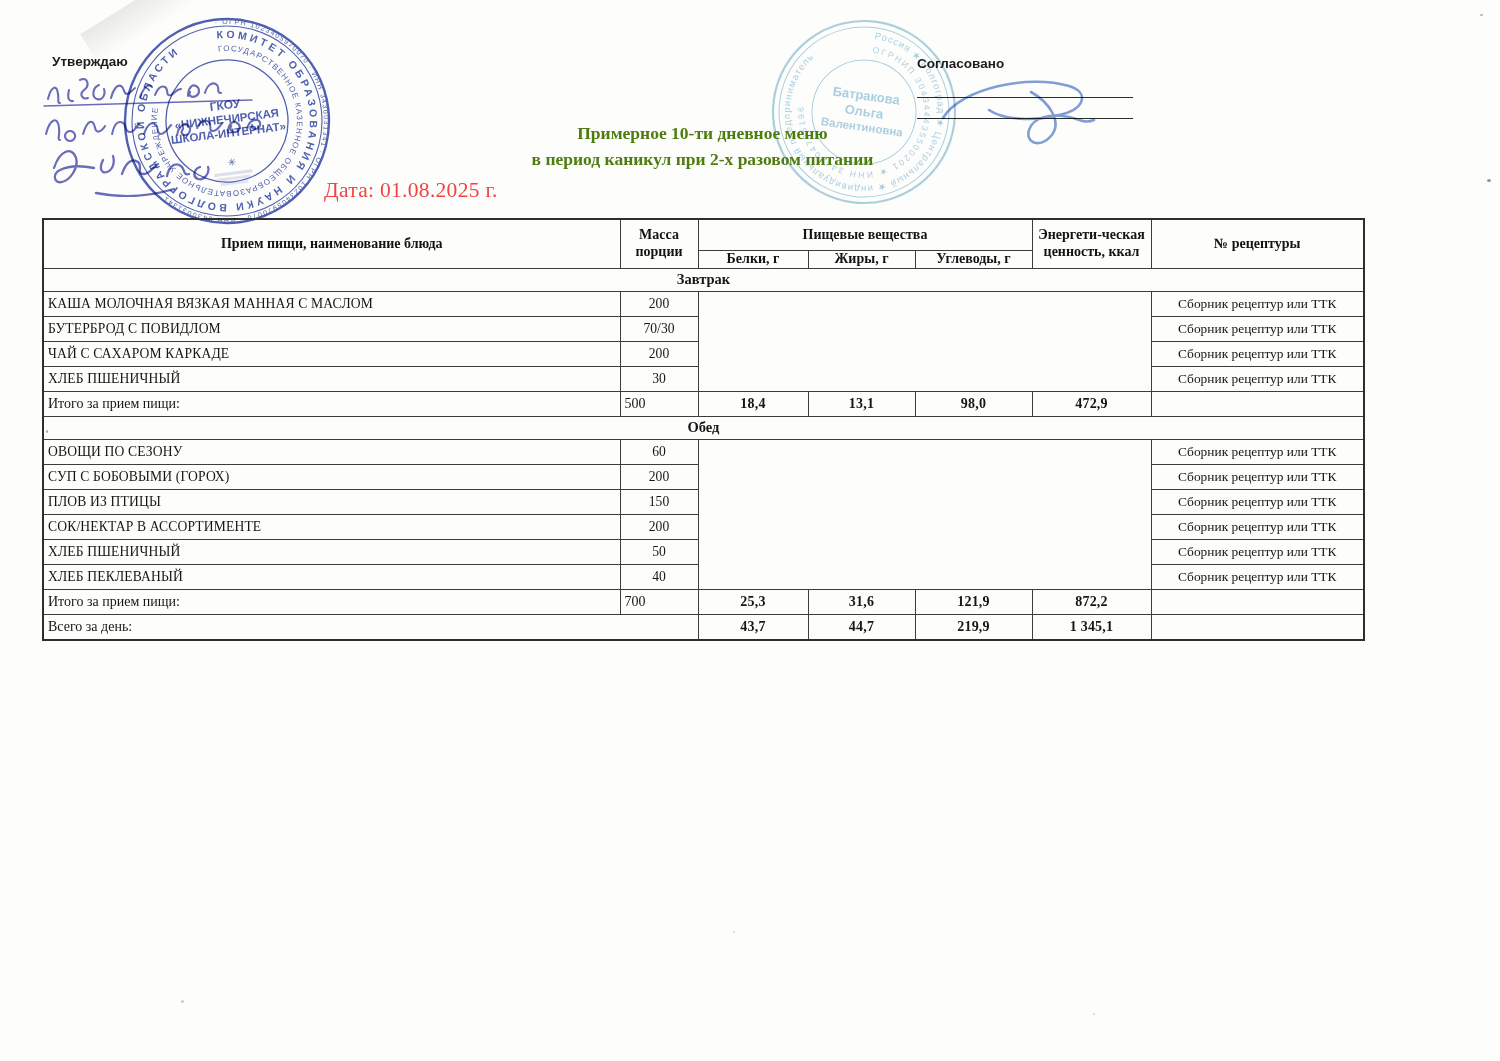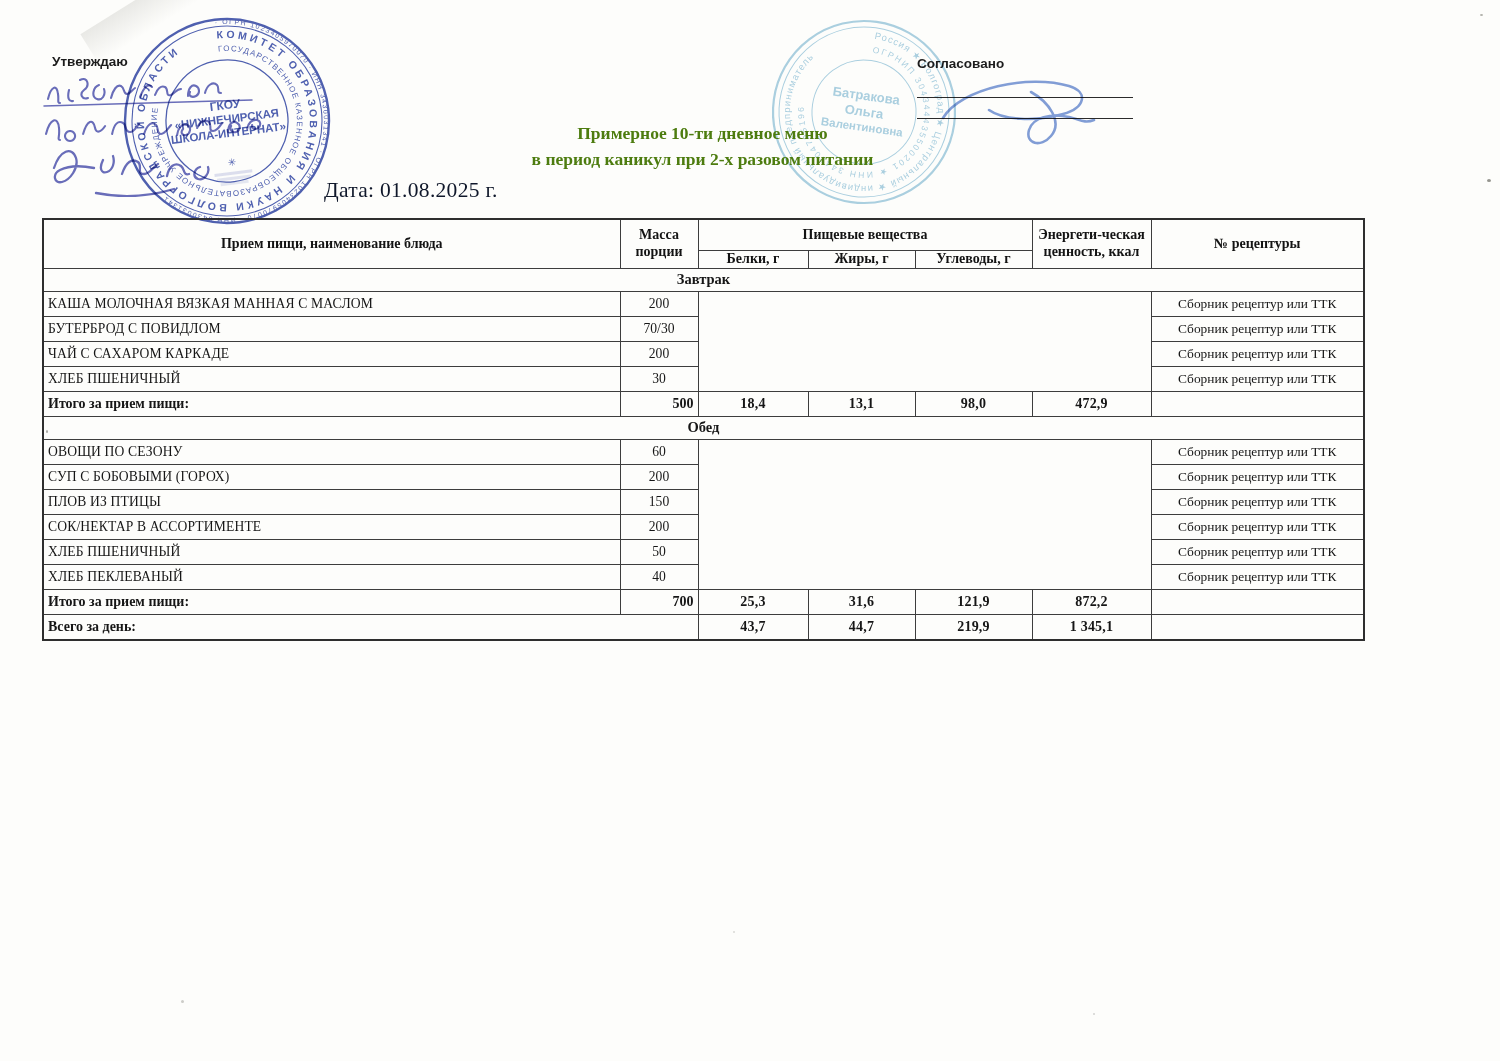--- a/index.html
+++ b/index.html
@@ -10,21 +10,21 @@
   .approve-label{position:absolute;left:52px;top:54px;font-family:"Liberation Sans",sans-serif;
                  font-weight:bold;font-size:13.5px;color:#1c1c1c;}
   .agree-label{position:absolute;left:917px;top:56px;font-family:"Liberation Sans",sans-serif;
                font-weight:bold;font-size:13.5px;color:#1c1c1c;}
   .sign-line{position:absolute;left:917px;width:216px;height:0;border-top:1.6px solid #2b2b2b;}
   .sign-line.l1{top:97px;} .sign-line.l2{top:118px;}
 
   .title-block{position:absolute;left:42px;top:120px;width:1321px;text-align:center;}
   .title-line{white-space:pre;font-weight:bold;font-size:17.5px;line-height:26px;color:#4d7c0f;}
   .variant-line{white-space:pre;font-weight:bold;font-size:15px;line-height:22px;color:#111;}
-  .date-line{position:absolute;left:324px;top:178px;font-size:21.5px;color:#0f172a;letter-spacing:.3px;}
+  .date-line{position:absolute;left:324px;top:178px;font-size:21.5px;color:#ef4444;letter-spacing:.3px;}
 
   .stamp{position:absolute;pointer-events:none;mix-blend-mode:multiply;}
   #school-stamp{left:120px;top:14px;transform:rotate(-7deg);opacity:.92;}
   #caterer-stamp{left:768px;top:16px;transform:rotate(8deg);opacity:.62;}
   .sig{position:absolute;pointer-events:none;mix-blend-mode:multiply;}
 
   .fold{position:absolute;left:78px;top:-8px;width:150px;height:34px;transform:rotate(-32deg);
         background:linear-gradient(180deg,rgba(160,160,152,.22),rgba(255,255,255,0));}
   .speck{position:absolute;border-radius:50%;background:#72726a;}
 
@@ -32,24 +32,24 @@
   #menu-table{position:absolute;left:42px;top:218px;border-collapse:collapse;table-layout:fixed;
               width:1321px;border:2.2px solid #2e2e2e;}
   #menu-table td,#menu-table th{border:1.5px solid #3d3d3d;padding:0 4px;overflow:hidden;
               vertical-align:middle;font-family:"Liberation Serif",serif;}
   th{font-weight:bold;font-size:14px;line-height:1.18;color:#131313;text-align:center;padding:3px 2px;}
   .hdr-row1 th{height:30px;}
   .band-row td{height:22px;text-align:center;font-weight:bold;font-size:14.5px;margin-left:9px;}
   .dish-row td{height:24px;}
   .dish-name{font-size:13.6px;text-align:left;padding-left:5px;letter-spacing:.15px;white-space:nowrap;}
   .mass{text-align:center;font-size:13.6px;}
-  .mass-b{text-align:right;font-size:14px;font-weight:bold;}
+  .mass-b{text-align:left;font-size:14px;font-weight:normal;}
   .num{text-align:center;font-weight:bold;font-size:14px;padding-right:7px;letter-spacing:.2px;white-space:nowrap;}
   .recipe{text-align:center;font-size:13.4px;white-space:nowrap;}
-  .tot-label{font-weight:bold;font-size:14px;text-align:left;padding-left:5px;white-space:nowrap;}
+  .tot-label{font-weight:normal;font-size:14px;text-align:left;padding-left:5px;white-space:nowrap;}
   .tot-row td{height:24px;}
 </style>
 </head>
 <body>
 
 <div id="page">
 
   <div class="fold"></div>
 
   <div class="approve-label">Утверждаю</div>

